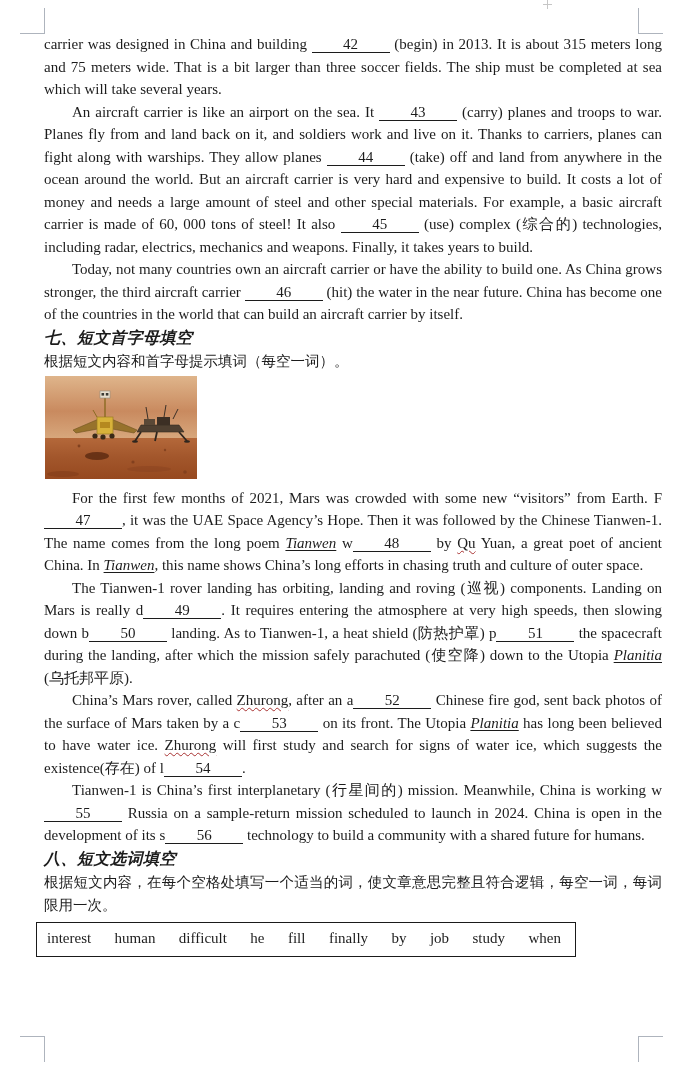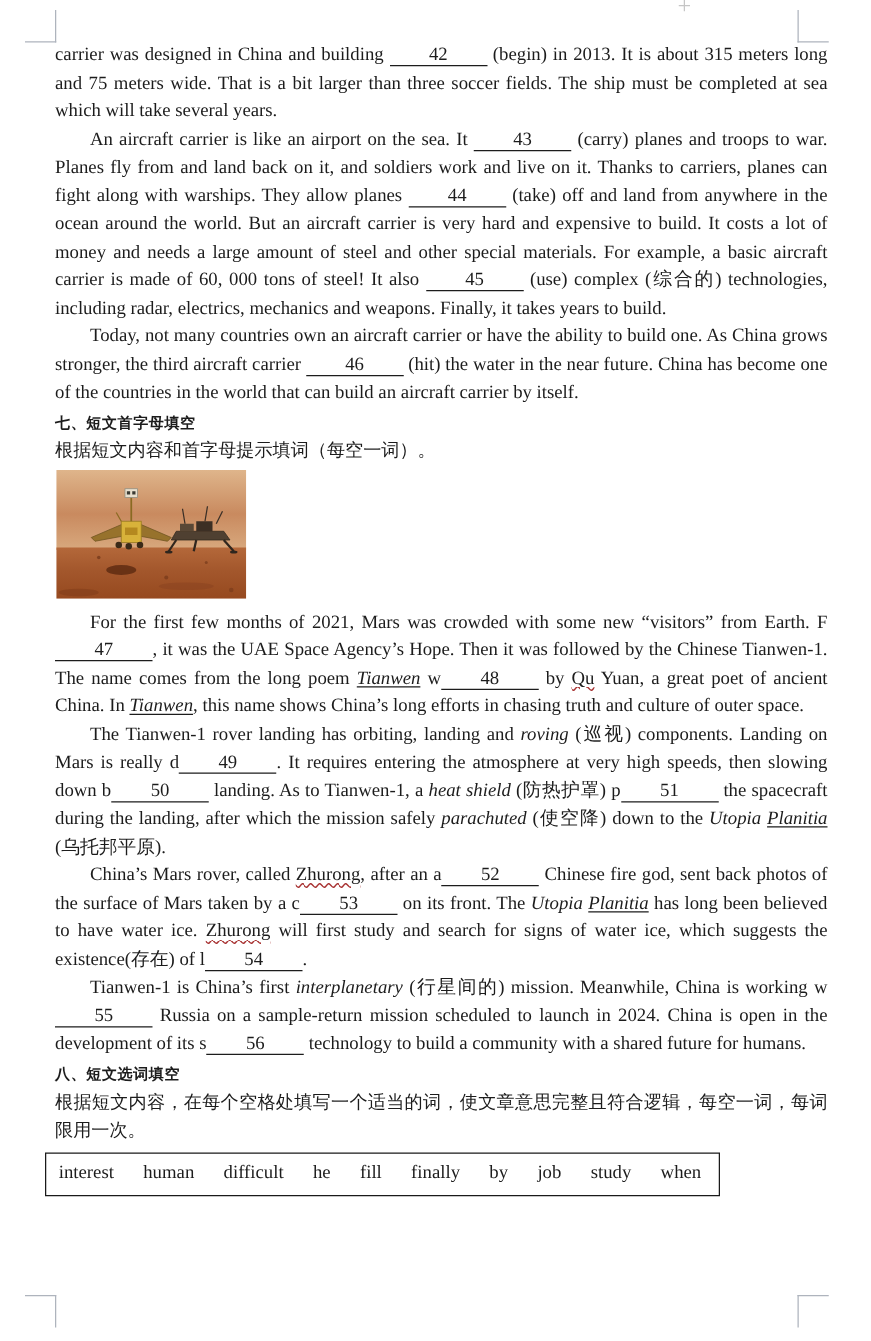--- a/index.html
+++ b/index.html
@@ -8,33 +8,34 @@
     overflow:hidden; font-family:"Liberation Serif", serif;border-radius:21px;
   }
   .content {
     position:absolute; left:44px; top:33px; width:618px;
     color:var(--ink,#1c1c1c); font-size:15px; line-height:22.5px;
   }
   .para { margin:0; text-align:justify; }
   .para.indent { text-indent:28px; }
   .heading {
     font-family:"Liberation Sans", sans-serif; font-weight:bold;
-    font-size:12px; line-height:24px; color:var(--ink,#1c1c1c);
+    font-size:16px; line-height:24px; color:var(--ink,#1c1c1c);
     letter-spacing:0.5px;
+    font-style:italic;
   }
   .instruction {
     font-family:"Liberation Sans", sans-serif; font-size:14.5px;
     line-height:23px; color:var(--ink,#1c1c1c); text-align:justify;
   }
   .blank {
     display:inline-block; min-width:78px; text-align:center;
     border-bottom:1px solid var(--ink,#1c1c1c);
     line-height:15px; text-indent:0;
   }
-  .it { font-style:italic; }
+  .it { }
   .wavy {
     text-decoration-line:underline; text-decoration-style:wavy;
     text-decoration-color:var(--wavy,#a83232); text-decoration-thickness:1px;
     text-underline-offset:2px;
   }
   .it-wavy {
     font-style:italic;
     text-decoration-line:underline; text-decoration-style:wavy;
     text-decoration-color:var(--wavy,#a83232); text-decoration-thickness:1px;
     text-underline-offset:2px;

